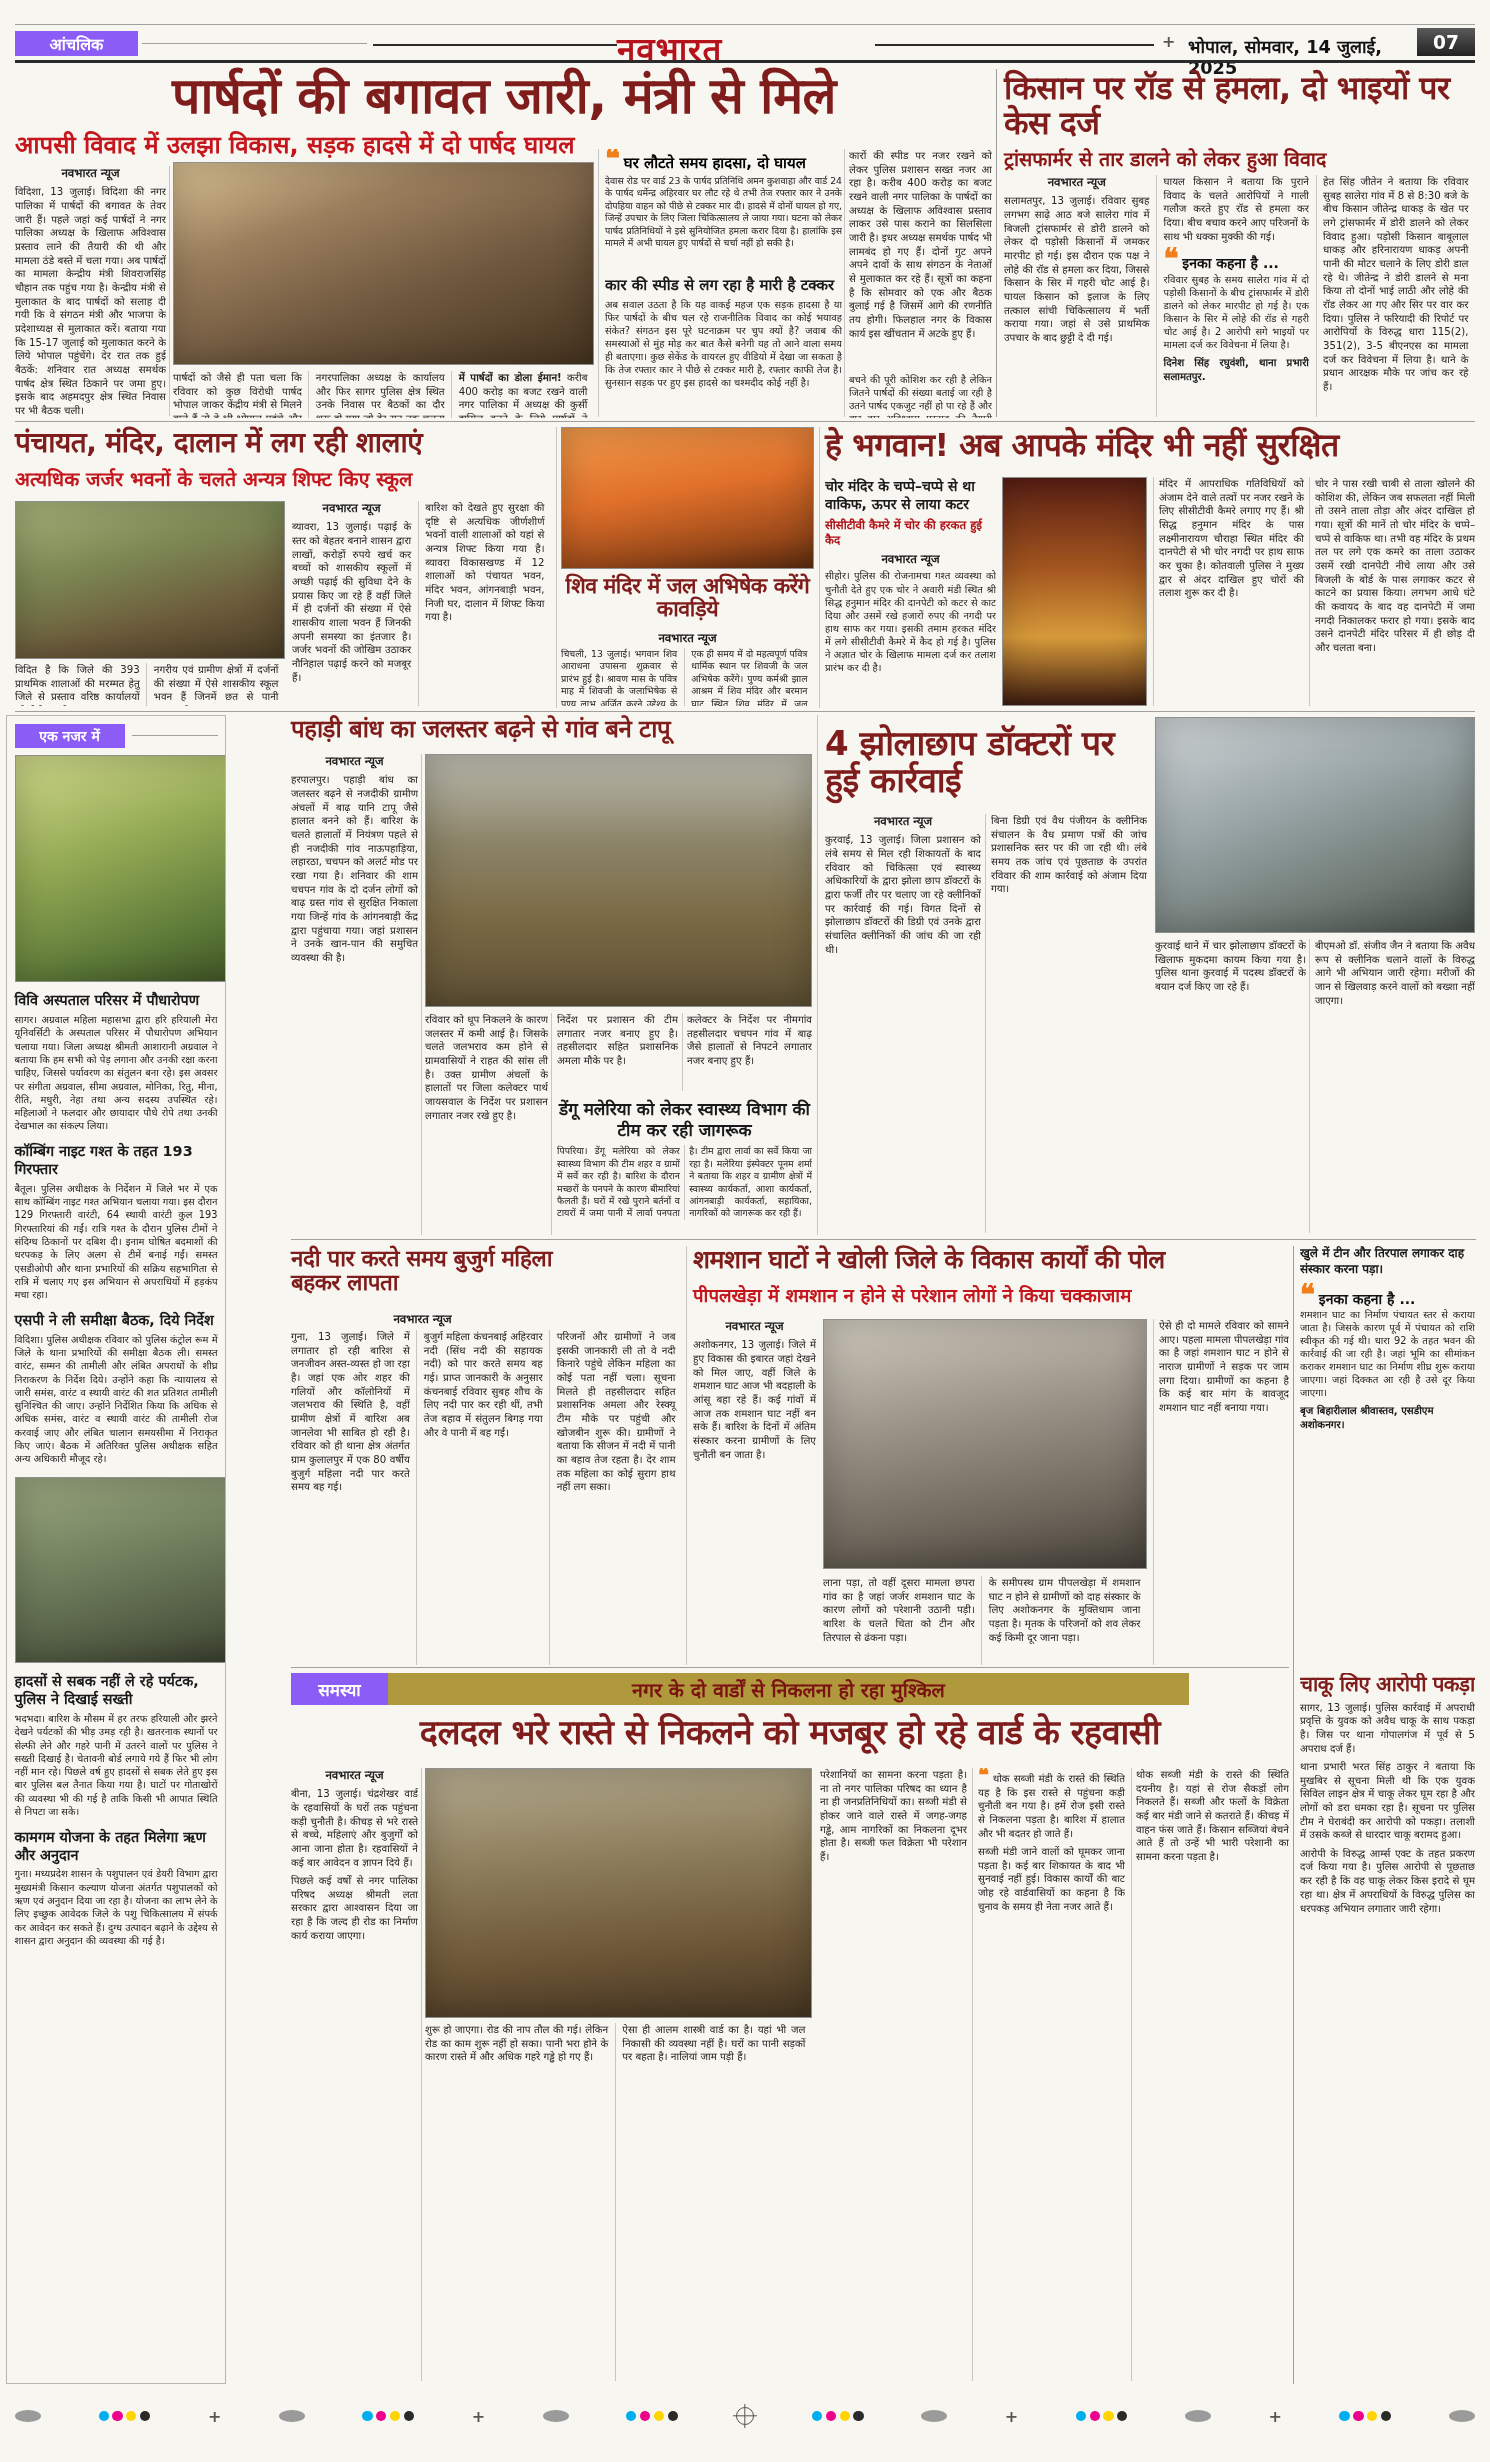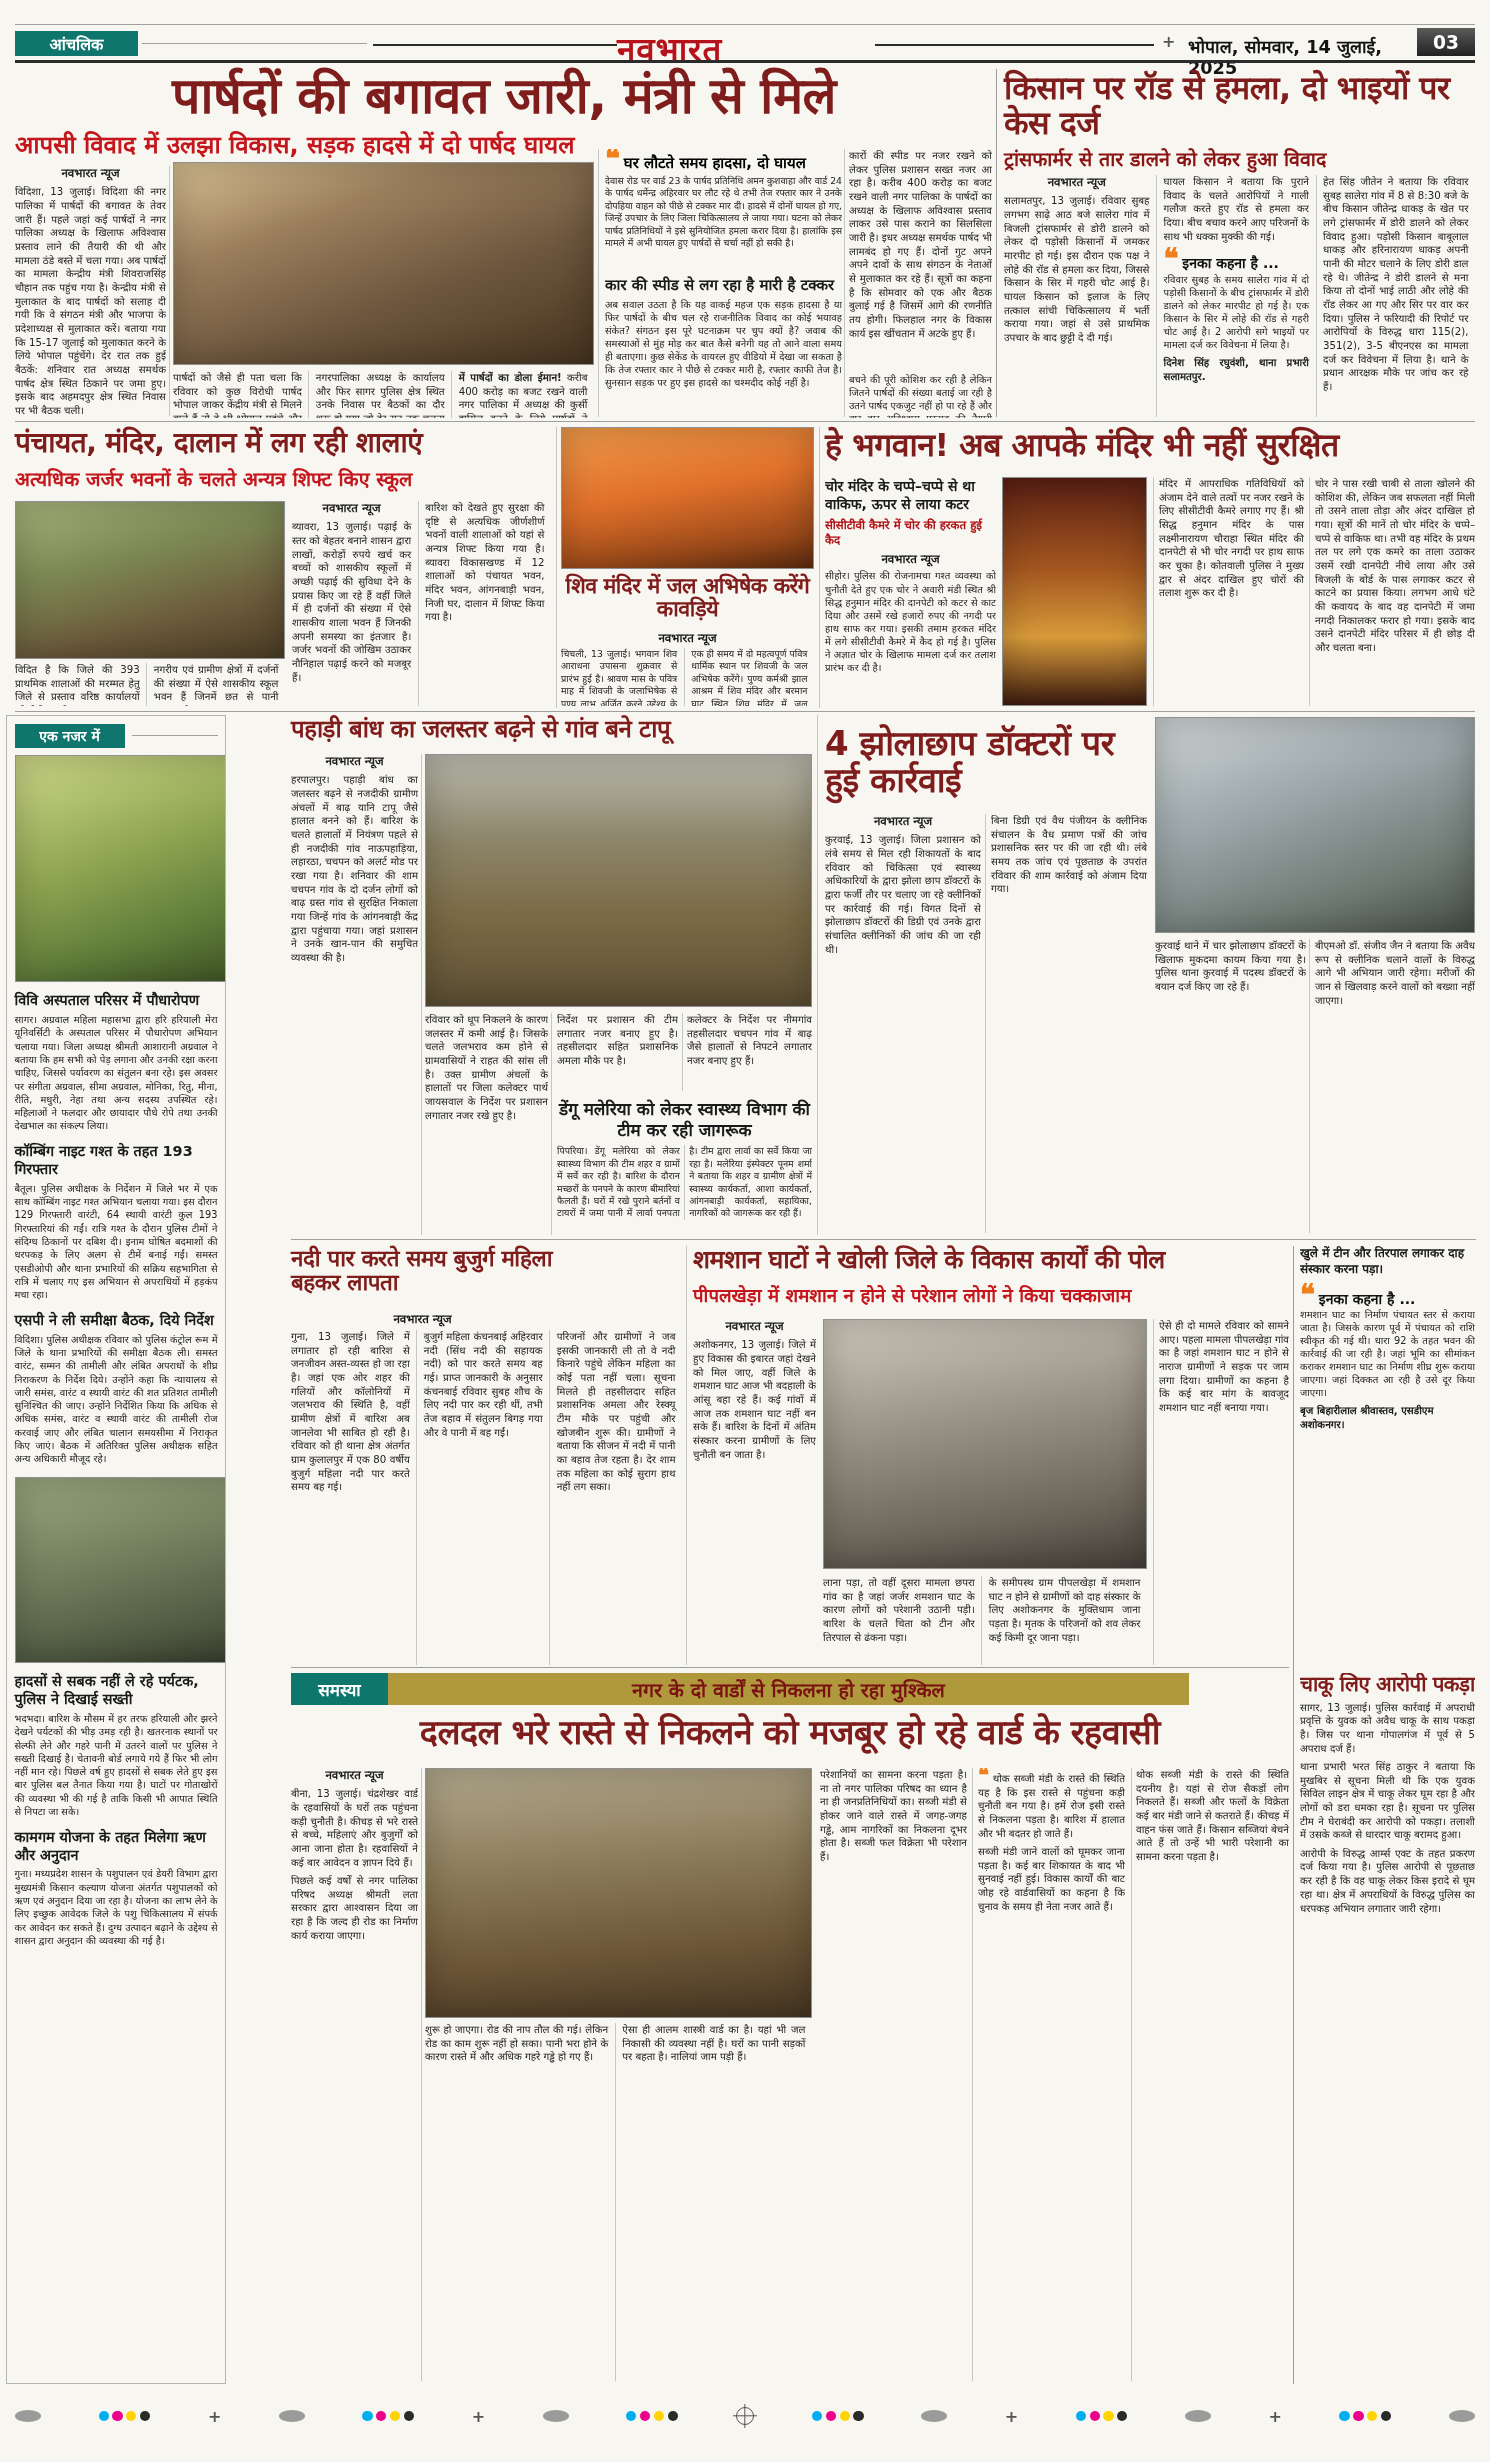--- a/index.html
+++ b/index.html
@@ -17,21 +17,21 @@
   .body-txt p{margin-bottom:4.7px}
   .cols{display:flex;overflow:hidden}
   .cols>div{flex:1;padding:0 6.5px;overflow:hidden}
   .cols>div:first-child{padding-left:0}
   .cols>div+div{border-left:0.9px solid #c6c6c6}
   .photo{position:absolute;border:0.9px solid #8f8f8f;box-shadow:inset 0 0 37px rgba(0,0,0,.25)}
   .quote-glyph{color:#ef7f1a;font-size:28px;line-height:.7;font-weight:900;font-family:"DejaVu Serif","Liberation Serif",serif;display:inline-block;margin-right:3.7px}
   .quote-title{color:#000000;font-weight:800;font-size:15px;line-height:1.2}
   .inka-title{font-weight:800;font-size:14px;color:#111;margin-bottom:2.8px}
   .attribution{font-weight:800;font-size:10.2px;margin-top:3.7px}
-  .label-red{background:#0f766e;color:#fff;font-weight:800;display:flex;align-items:center;justify-content:center}
+  .label-red{background:#8b5cf6;color:#fff;font-weight:800;display:flex;align-items:center;justify-content:center}
   
   .ph-meeting{background:linear-gradient(160deg,#d9c193 0%,#9b7f5d 30%,#6e573e 62%,#46341f 100%)}
   .ph-school{background:linear-gradient(165deg,#a9b57c 0%,#7d8a55 35%,#6c5b3b 70%,#4c3e26 100%)}
   .ph-kavad{background:linear-gradient(170deg,#f29b4b 0%,#e0702a 45%,#9c4a1a 80%,#5f2d10 100%)}
   .ph-temple{background:linear-gradient(180deg,#5a1f14 0%,#a3561f 40%,#d79a3a 70%,#3f1d10 100%)}
   .ph-plant{background:linear-gradient(160deg,#cfd98a 0%,#93a954 40%,#5d7a38 75%,#3c4f23 100%)}
   .ph-flood{background:linear-gradient(180deg,#b9b9ad 0%,#8c8468 35%,#7a6a45 65%,#5c4f33 100%)}
   .ph-clinic{background:linear-gradient(160deg,#cfd4d6 0%,#9aa6a8 40%,#6f7a74 75%,#474f49 100%)}
   .ph-police{background:linear-gradient(165deg,#9aa77f 0%,#6f7d5c 45%,#4e5740 80%,#33392a 100%)}
   .ph-crowd{background:linear-gradient(170deg,#cfc9bd 0%,#9a9388 40%,#6e675c 75%,#47423a 100%)}
@@ -67,21 +67,21 @@
   <div class="abs label-red" style="left:15px;top:31px;width:123px;height:25px;font-size:16px">
       <span>आंचलिक</span>
     </div>
   <div class="hr" style="left:142px;top:43px;width:225px"></div>
   <div class="rule" style="left:373px;top:44px;width:244px;height:1.9px"></div>
   <div class="abs masthead" style="left:617px;top:26px;width:257px"><span>नवभारत</span></div>
   <div class="rule" style="left:875px;top:44px;width:279px;height:1.9px"></div>
   <div class="abs plusmark" style="left:1162px;top:32px"><span>+</span></div>
   <div class="abs dateline" style="left:1188px;top:34px;width:225px"><span>भोपाल, सोमवार, 14 जुलाई, 2025</span></div>
   <div class="abs pagenum" style="left:1417px;top:28px;width:58px;height:28px">
-      <span>03</span>
+      <span>07</span>
     </div>
   <div class="rule" style="left:15px;top:60px;width:1460px;height:2.8px"></div>
 
   <div>
     <div class="abs headline" style="left:15px;top:69px;width:978px;height:58px;font-size:50px;text-align:center;white-space:nowrap">पार्षदों की बगावत जारी, मंत्री से मिले</div>
     <div class="abs red-sub" style="left:15px;top:131px;width:978px;font-size:24px">आपसी विवाद में उलझा विकास, सड़क हादसे में दो पार्षद घायल</div>
 
     <div class="abs body-txt" style="left:15px;top:166px;width:151px;height:250px">
       <div class="byline">नवभारत न्यूज</div>
       <p>विदिशा, 13 जुलाई। विदिशा की नगर पालिका में पार्षदों की बगावत के तेवर जारी हैं। पहले जहां कई पार्षदों ने नगर पालिका अध्यक्ष के खिलाफ अविश्वास प्रस्ताव लाने की तैयारी की थी और मामला ठंडे बस्ते में चला गया। अब पार्षदों का मामला केन्द्रीय मंत्री शिवराजसिंह चौहान तक पहुंच गया है। केन्द्रीय मंत्री से मुलाकात के बाद पार्षदों को सलाह दी गयी कि वे संगठन मंत्री और भाजपा के प्रदेशाध्यक्ष से मुलाकात करें। बताया गया कि 15-17 जुलाई को मुलाकात करने के लिये भोपाल पहुंचेंगे। देर रात तक हुई बैठकें: शनिवार रात अध्यक्ष समर्थक पार्षद क्षेत्र स्थित ठिकाने पर जमा हुए। इसके बाद अहमदपुर क्षेत्र स्थित निवास पर भी बैठक चली।</p>

